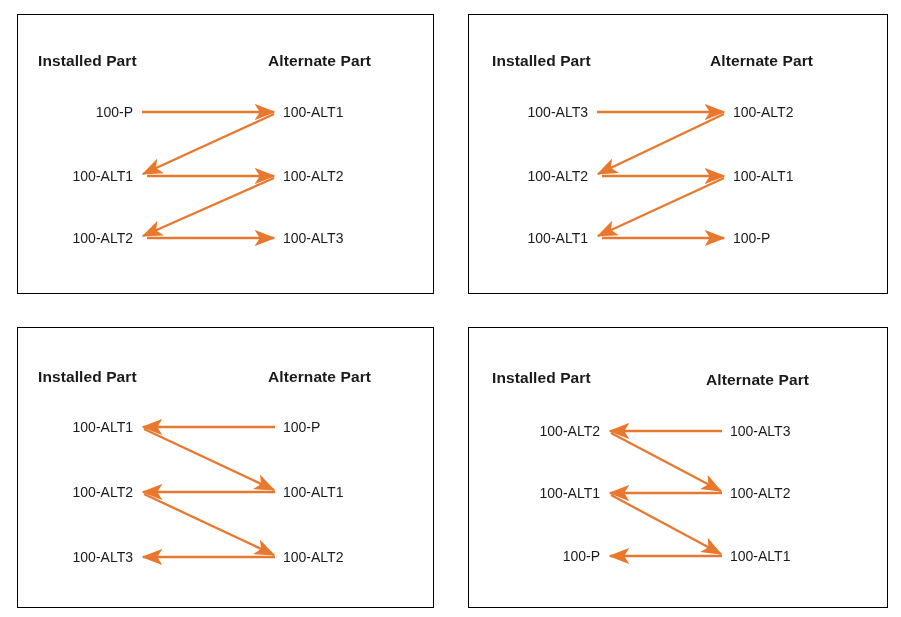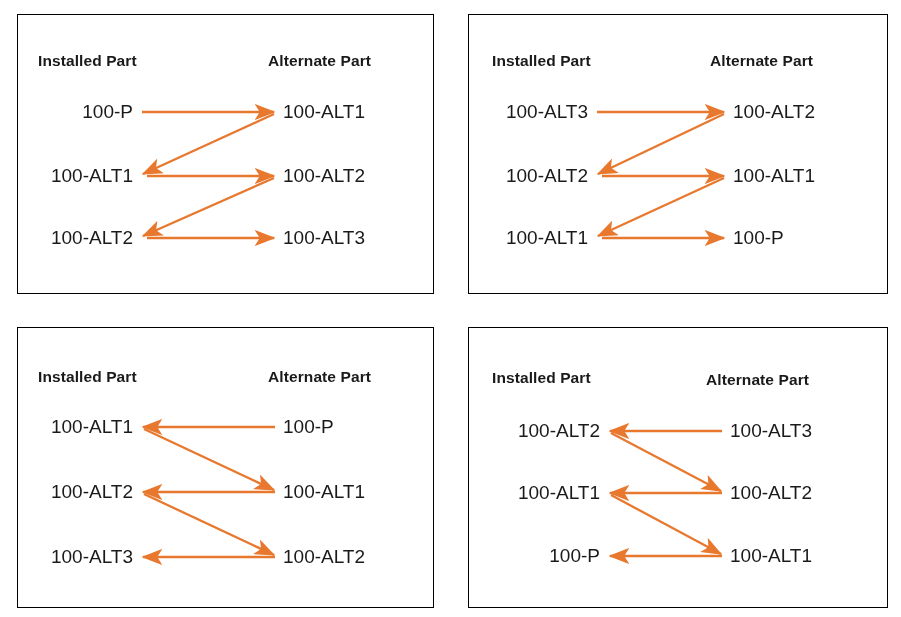--- a/index.html
+++ b/index.html
@@ -36,21 +36,21 @@
   .col-header {
     position: absolute;
     font-size: 15.5px;
     font-weight: bold;
     color: #1a1a1a;
     white-space: nowrap;
     letter-spacing: 0.1px;
   }
   .node-label {
     position: absolute;
-    font-size: 19px;
+    font-size: 14px;
     font-weight: normal;
     color: #1a1a1a;
     white-space: nowrap;
   }
   .node-label.left {
     text-align: right;
     transform: translate(-100%, -50%);
   }
   .node-label.right {
     text-align: left;

